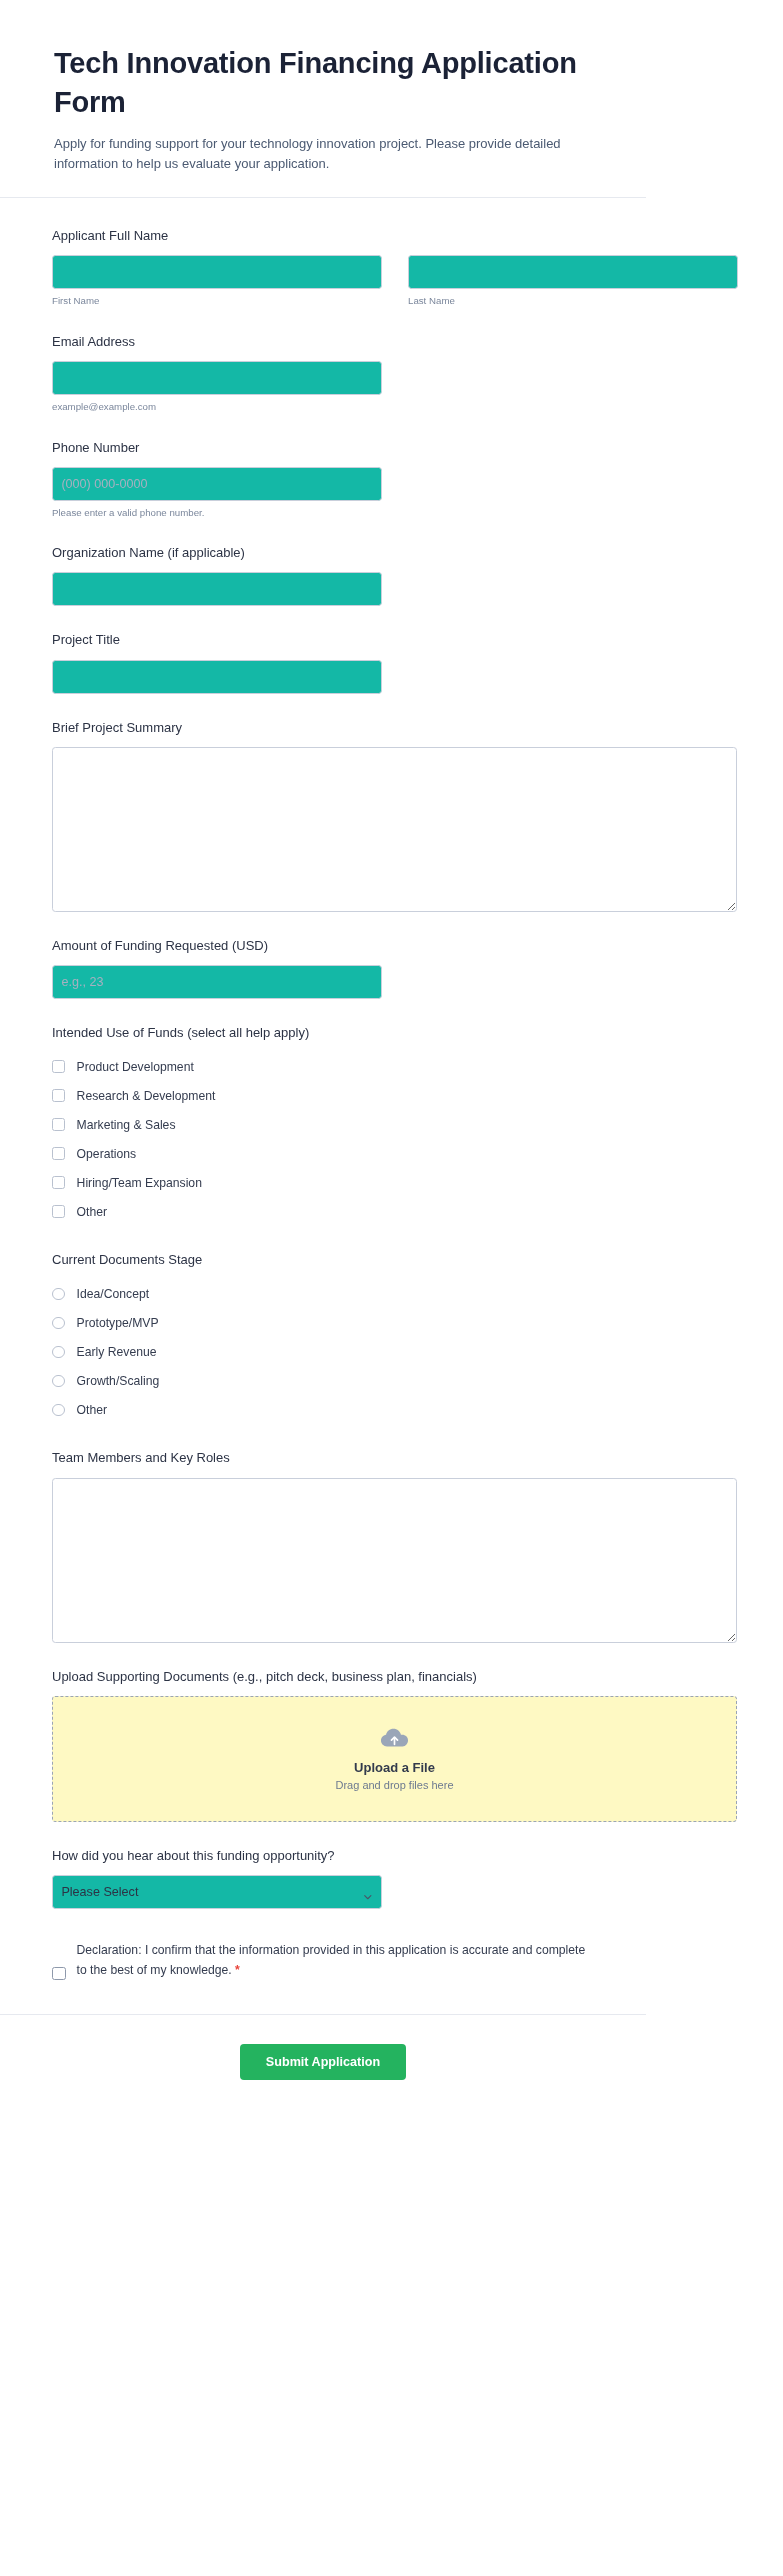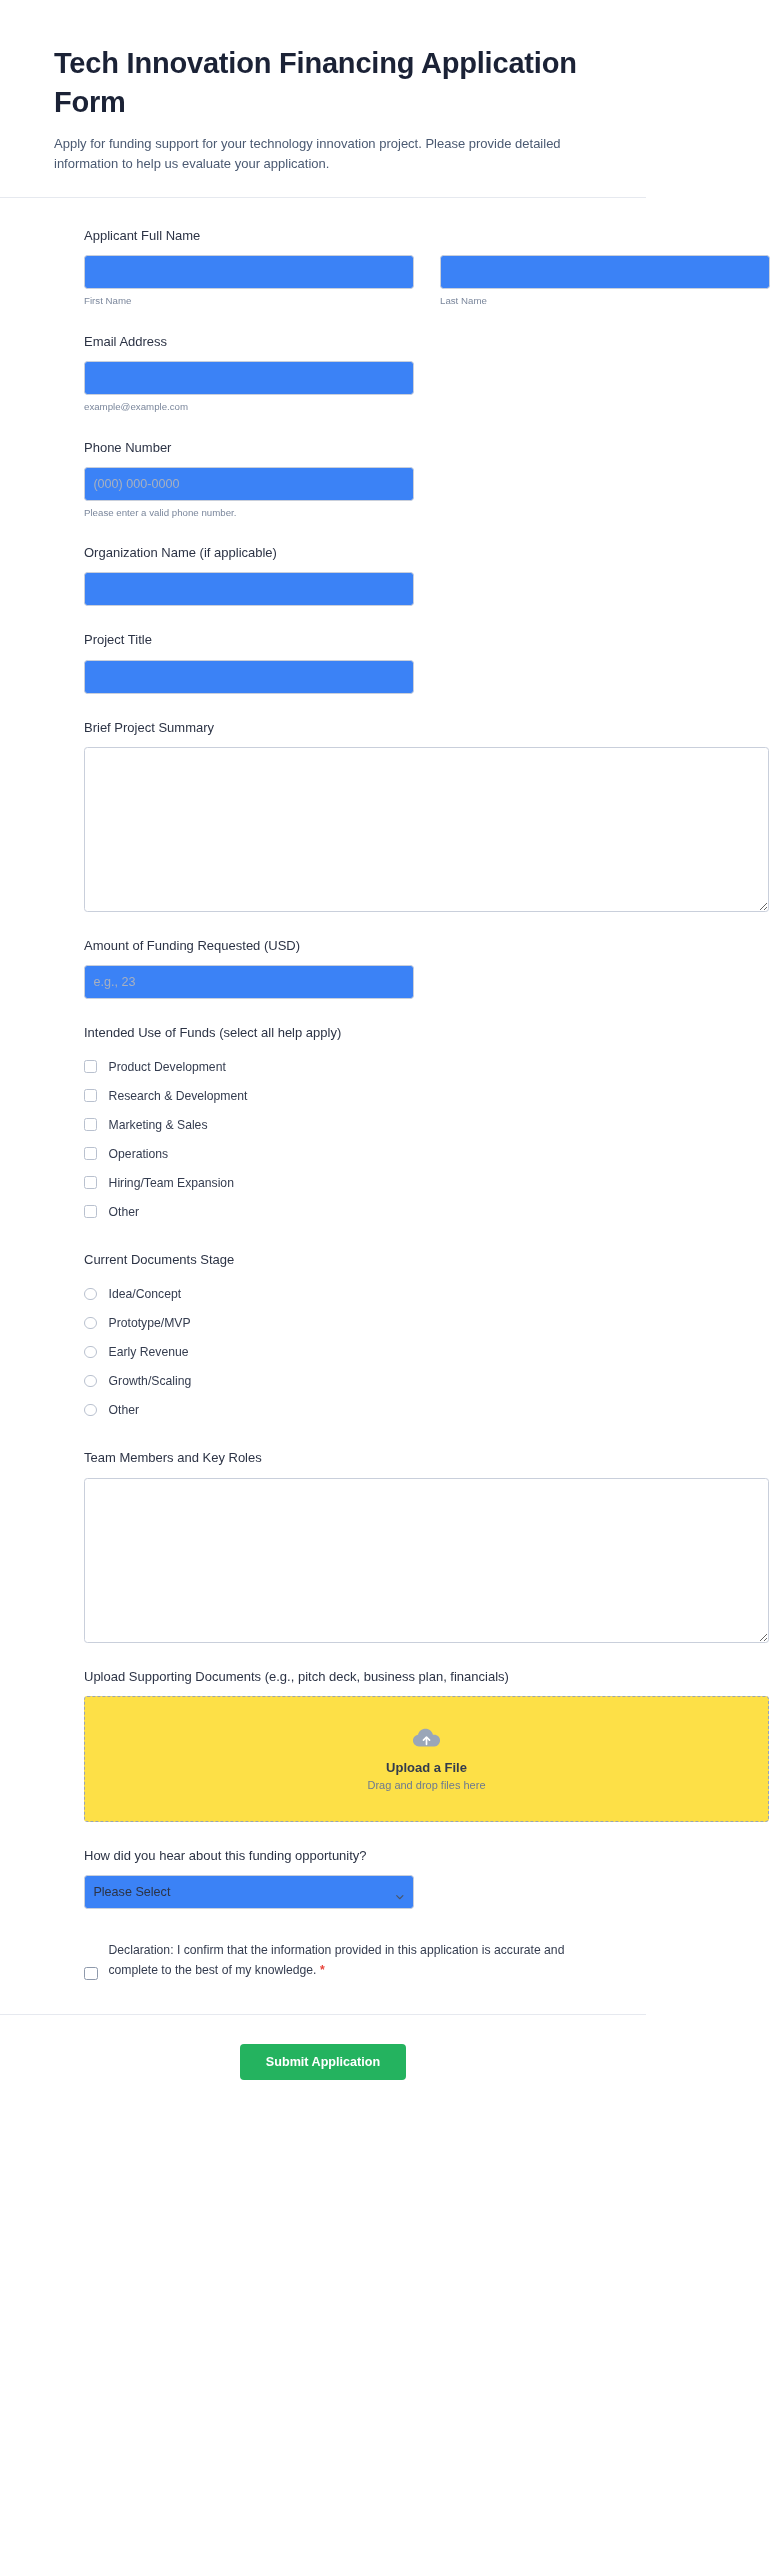--- a/index.html
+++ b/index.html
@@ -35,21 +35,20 @@
     margin: 0;
     max-width: 649px;
   }
   .divider {
     height: 0.8px;
     background: #e6e9ef;
     width: 100%;
   }
   .body {
     padding: 29px 54px 0 52px;
-    margin-left: 32px;
   }
   .field {
     margin-bottom: 25px;
   }
   .field-label {
     display: block;
     font-size: 13px;
     color: #2c3345;
     margin-bottom: 10px;
     line-height: 1.4;
@@ -66,21 +65,21 @@
     justify-content: space-between;
   }
   .input-col {
     width: 330px;
   }
   input.text, select.sel {
     width: 330px;
     height: 34px;
     border: 0.8px solid #c9cfdb;
     border-radius: 3.4px;
-    background: #3b82f6;
+    background: #14b8a6;
     font-size: 12.6px;
     font-family: "Liberation Sans", sans-serif;
     color: #2c3345;
     padding: 0 8.4px;
     outline: none;
   }
   input.text::placeholder {
     color: #a7b0c0;
   }
   textarea.ta {
@@ -122,21 +121,21 @@
   }
   .opt-label {
     font-size: 12.2px;
     color: #343c4f;
   }
   .dropzone {
     width: 685px;
     height: 126px;
     border: 0.8px dashed #9aa4b6;
     border-radius: 3.4px;
-    background: #fde047;
+    background: #fef9c3;
     display: flex;
     flex-direction: column;
     align-items: center;
     justify-content: center;
     gap: 3.4px;
   }
   .upload-icon { margin-bottom: 5px; }
   .dz-title {
     font-size: 13px;
     font-weight: bold;

